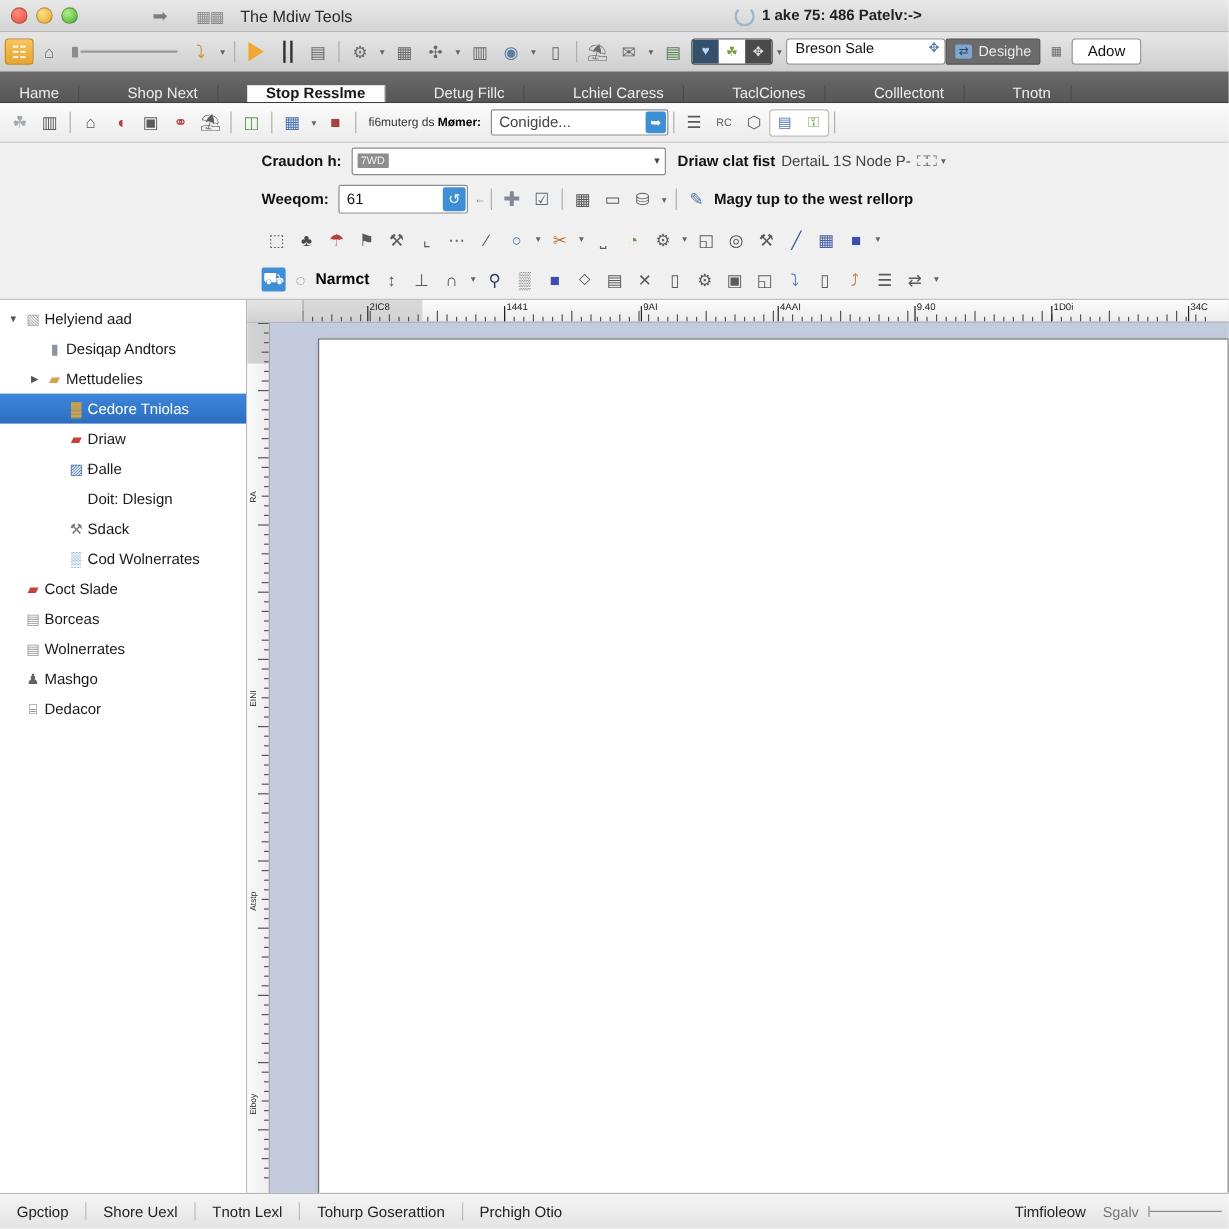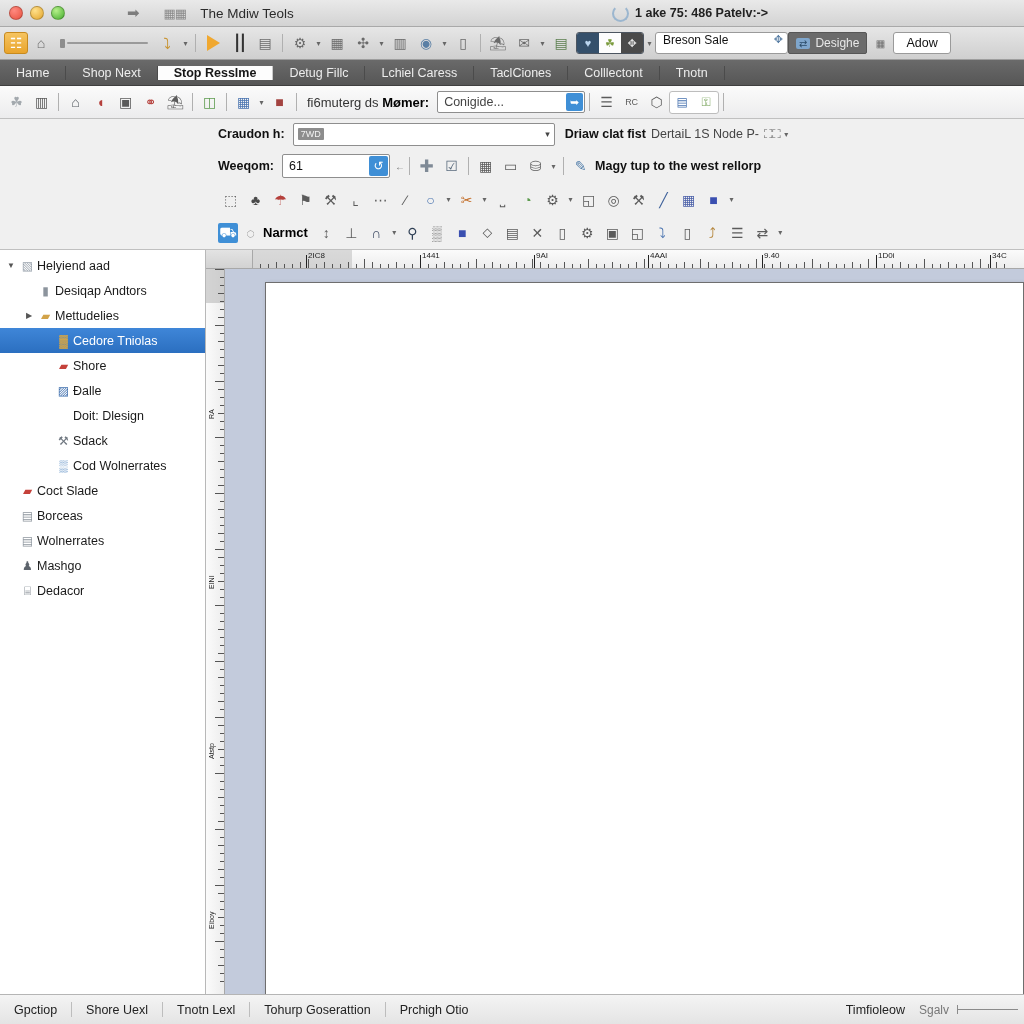--- a/index.html
+++ b/index.html
@@ -64,33 +64,33 @@
     display:flex;align-items:center;gap:5px;padding:0 7px;font-size:12px;border-radius:2px;
   }
   .pill-dark .lbadge{background:#7fa6cc;color:#2b4b68;padding:0 3px;border-radius:2px;font-size:10px;}
   .whitebox{height:20px;background:#fff;border:1px solid #9a9a9a;border-radius:3px;
     display:flex;align-items:center;padding:0 12px;font-size:12.5px;color:#111;}
 
   
   .menubar{
     height:25px;flex:0 0 25px;
     background:linear-gradient(#6a6a6a,#565656);
-    display:flex;align-items:center;border-bottom:1px solid #3f3f3f;
+    display:flex;align-items:flex-end;border-bottom:1px solid #3f3f3f;gap:24px;
   }
   .mtab{padding:0 16px;display:flex;align-items:center;color:#ededed;font-size:12.5px;
         border-right:1px solid #4b4b4b;}
   .mtab.active{background:#fdfdfd;color:#161616;font-weight:bold;border-right:1px solid #c9c9c9;}
 
   
   .subtoolbar{
     height:32px;flex:0 0 32px;background:linear-gradient(#fbfbfb,#ececed);
     border-bottom:1px solid #c0c0c0;display:flex;align-items:center;padding:0 4px;
   }
   .sbtn{width:25px;height:24px;display:flex;align-items:center;justify-content:center;font-size:14px;color:#5b5b5b;}
-  .sb-label{font-size:13px;color:#333;margin-left:6px;margin-right:8px;}
+  .sb-label{font-size:10px;color:#333;margin-left:6px;margin-right:8px;}
   .sb-label b{color:#000;}
   .inputbox{
     height:20px;width:140px;background:#fff;border:1px solid #8e8e8e;border-radius:2px;
     display:flex;align-items:center;padding-left:6px;font-size:12.5px;color:#444;position:relative;
   }
   .inputbox .gobtn{position:absolute;right:1px;top:1px;bottom:1px;width:17px;background:#3f8fd6;
     color:#fff;display:flex;align-items:center;justify-content:center;font-size:11px;border-radius:2px;}
   .togglepair{display:flex;border:1px solid #bdbdbd;border-radius:3px;background:#fff;overflow:hidden;height:21px;}
   .togglepair div{width:24px;display:flex;align-items:center;justify-content:center;font-size:12px;}
 
@@ -368,21 +368,21 @@
             <span>Mettudelies</span>
           </div>
           <div class="row sel" style="padding-left: 40px;">
             <span class="tw"></span>
             <span class="ic" style="color: rgb(226, 169, 60);">▓</span>
             <span>Cedore Tniolas</span>
           </div>
           <div class="row" style="padding-left: 40px;">
             <span class="tw"></span>
             <span class="ic" style="color: rgb(197, 65, 58);">▰</span>
-            <span>Shore</span>
+            <span>Driaw</span>
           </div>
           <div class="row" style="padding-left: 40px;">
             <span class="tw"></span>
             <span class="ic" style="color: rgb(63, 111, 174);">▨</span>
             <span>Ðalle</span>
           </div>
           <div class="row" style="padding-left: 40px;">
             <span class="tw"></span>
             <span class="ic" style="color: rgb(0, 0, 0);"></span>
             <span>Doit: Dlesign</span>

